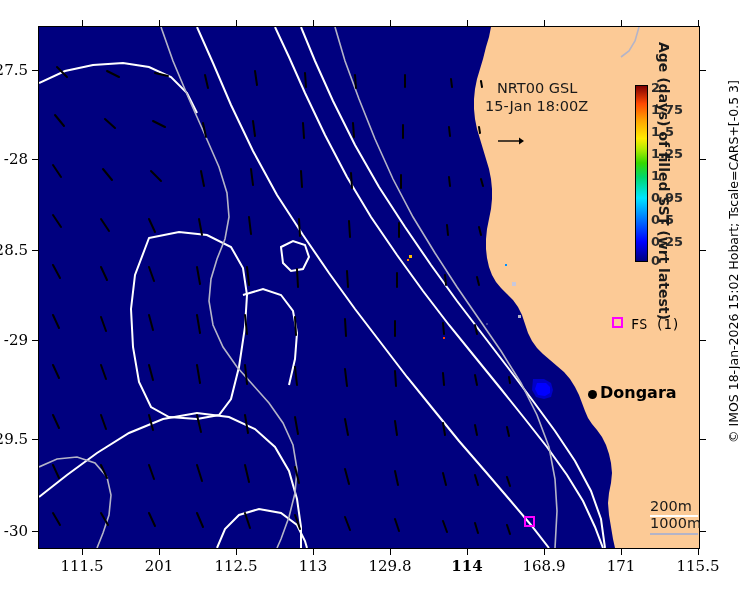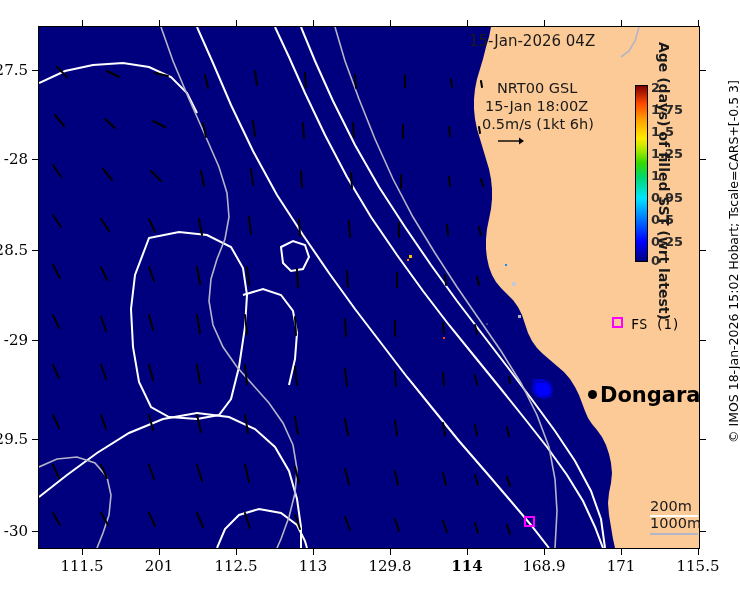--- a/index.html
+++ b/index.html
@@ -53,21 +53,21 @@
   .ref-arrow{position:absolute;left:498px;top:136px;width:26px;height:10px;}
 
   
   #dongara-dot{
     position:absolute;left:588px;top:390px;
     width:9px;height:9px;border-radius:50%;
     background:#000;
   }
   #dongara-label{
     position:absolute;left:600px;top:383px;
-    font-size:21px;font-weight:bold;color:#000;
+    font-size:16px;font-weight:bold;color:#000;
     white-space:nowrap;
     font-family:"DejaVu Sans", sans-serif;
   }
   .fs-box{
     position:absolute;
     width:11px;height:11px;
     border:2px solid #ff00ff;
     box-sizing:border-box;
     background:transparent;
   }
@@ -399,24 +399,22 @@
 
   <div>
     <div class="axis-label ylab" style="left:-12px;top:70px;width:40px;">-27.5</div>
     <div class="axis-label ylab" style="left:-12px;top:159px;width:40px;">-28</div>
     <div class="axis-label ylab" style="left:-12px;top:250px;width:40px;">-28.5</div>
     <div class="axis-label ylab" style="left:-12px;top:340px;width:40px;">-29</div>
     <div class="axis-label ylab" style="left:-12px;top:439px;width:40px;">-29.5</div>
     <div class="axis-label ylab" style="left:-12px;top:531px;width:40px;">-30</div>
   </div>
 
-  <div class="map-text" id="stamp">15-Jan-2026 04Z</div>
   <div class="map-text" id="nrt-l1">NRT00 GSL</div>
   <div class="map-text" id="nrt-l2">15-Jan 18:00Z</div>
-  <div class="map-text" id="nrt-l3">0.5m/s (1kt 6h)</div>
 
   <svg class="ref-arrow" viewBox="0 0 26 10">
     <line x1="0" y1="5" x2="21" y2="5" stroke="#000" stroke-width="1.4"></line>
     <path d="M 21,1.6 L 26,5 L 21,8.4 Z" fill="#000"></path>
   </svg>
 
   <div id="dongara-dot"></div>
   <div id="dongara-label">Dongara</div>
 
   <div class="fs-box" id="fs1-box"></div>

